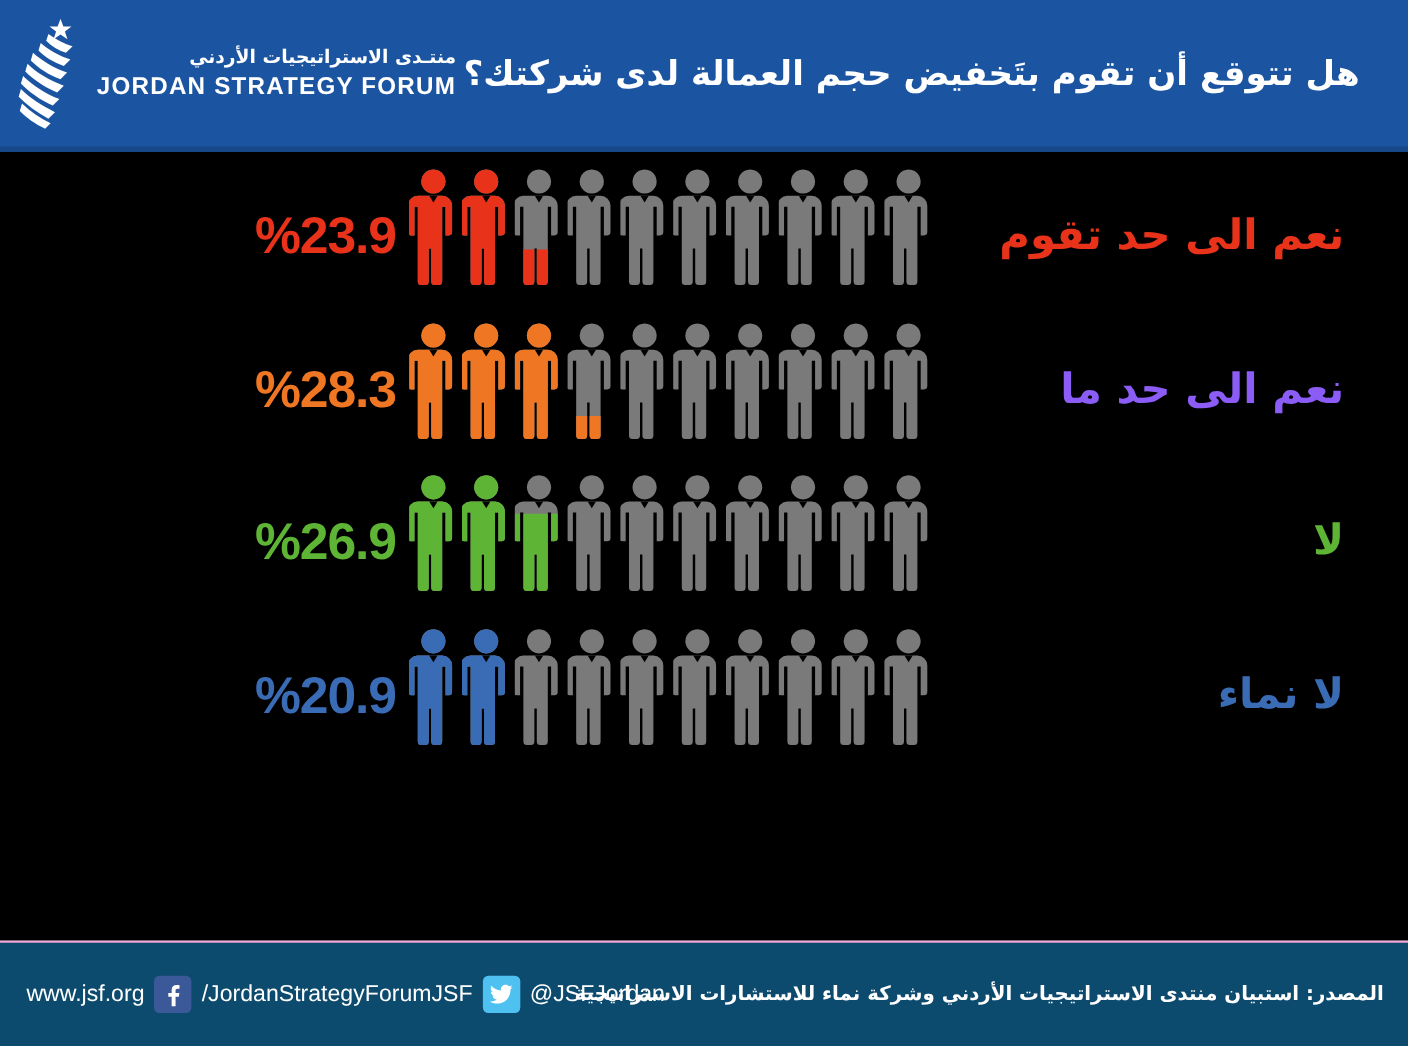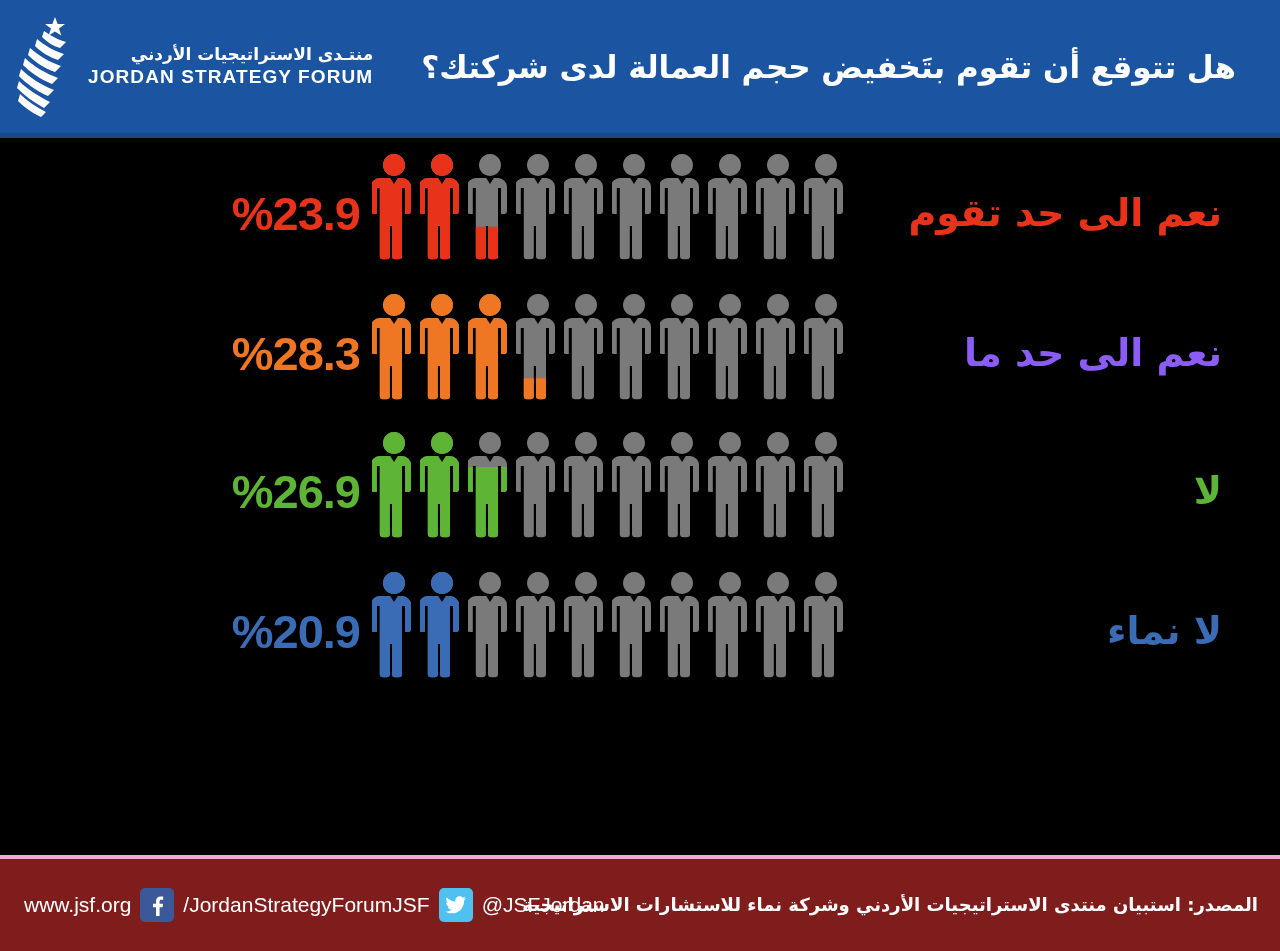--- a/index.html
+++ b/index.html
@@ -57,21 +57,21 @@
     font-size: 17px;
     font-weight: bold;
     direction: rtl;
     text-align: right;
     letter-spacing: 0px;
     font-family: "DejaVu Sans", sans-serif;
   }
 
   .brand-en {
     color: #ffffff;
-    font-size: 19px;
+    font-size: 22px;
     font-weight: bold;
     letter-spacing: 1.1px;
     font-family: "Liberation Sans", sans-serif;
     margin-top: 2px;
   }
 
   .header-title {
     position: absolute;
     right: 44px;
     top: 50%;
@@ -145,22 +145,22 @@
     font-family: "DejaVu Sans", sans-serif;
     letter-spacing: -0.5px;
   }
 
   
   .footer {
     position: absolute;
     left: 0; bottom: 0;
     width: 1280px;
     height: 96px;
-    background: #7f1d1d;
-    border-top: 4px solid #f9a8d4;
+    background: #0c4a6e;
+    border-top: 2px solid #f9a8d4;
   }
 
   .footer-left {
     position: absolute;
     left: 24px;
     top: 50%;
     transform: translateY(-50%);
     display: flex;
     align-items: center;
     gap: 9px;

